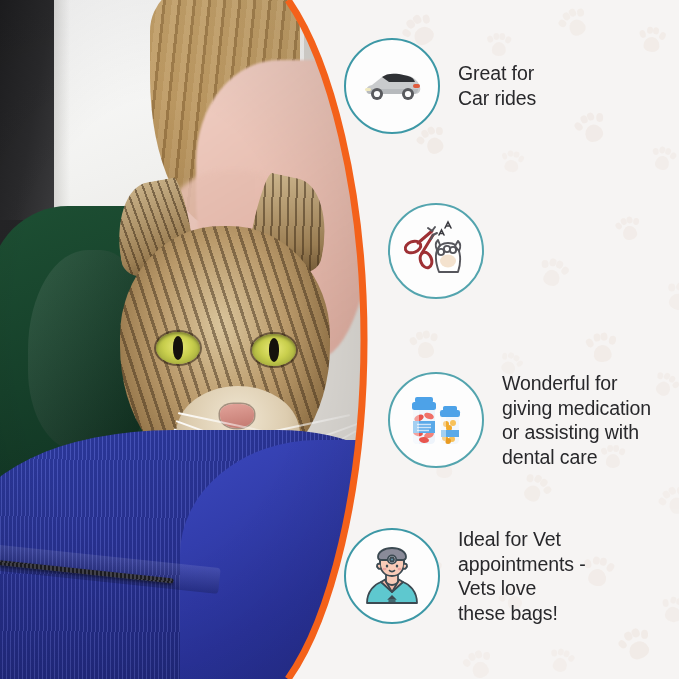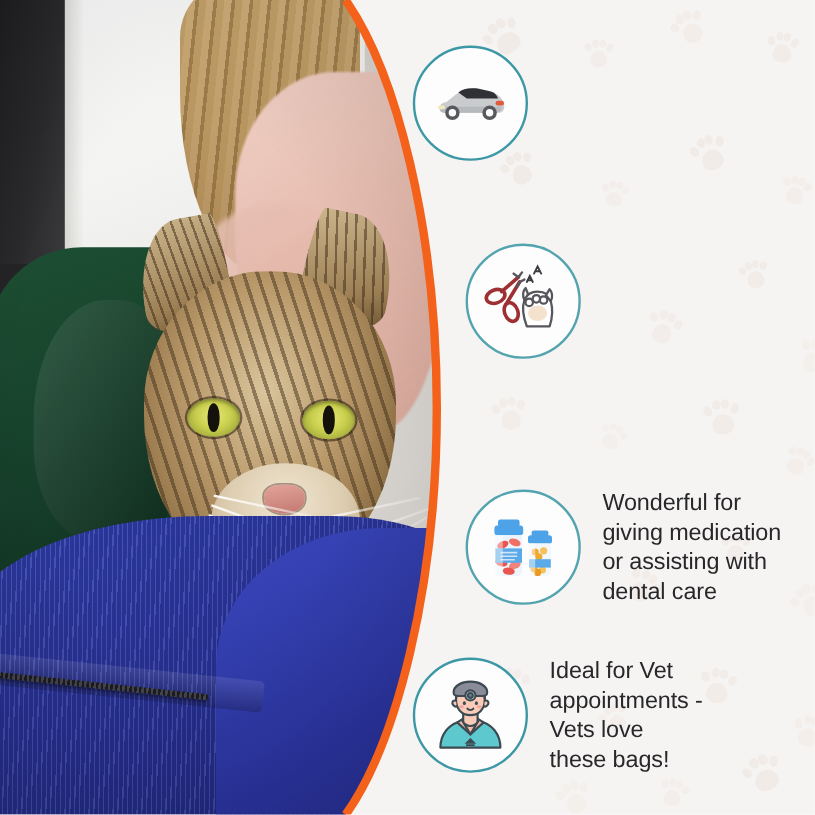--- a/index.html
+++ b/index.html
@@ -273,22 +273,22 @@
     width: 343px; height: 679px;
   }
   .feature {
     position: absolute;
     display: flex;
     align-items: center;
     gap: 18px;
   }
   .feature.f1 { left: 8px;  top: 38px;  }
   .feature.f2 { left: 52px; top: 203px; }
-  .feature.f3 { left: 52px; top: 371px; margin-top: 36px; }
-  .feature.f4 { left: 8px;  top: 547px; }
+  .feature.f3 { left: 52px; top: 371px; }
+  .feature.f4 { left: 8px;  top: 527px; }
 
   .icon-circle {
     flex: 0 0 auto;
     width: 96px;
     height: 96px;
     border-radius: 50%;
     background: #fdfdfd;
     border: 2px solid #3d98a6;
     box-sizing: border-box;
     display: flex;
@@ -568,20 +568,22 @@
           <path d="M27 28 C31 25 36 24 44 25 L53 27 C57 28 59 30 60 33 L34 33 Z" fill="#2f3135"></path>
           <path d="M13 40 L63 40 C63 43 61 45 58 45 L15 45 C12 45 11 42 13 40 Z" fill="#b7babd"></path>
           <rect x="58" y="35" width="7" height="4" rx="2" fill="#e05a3c"></rect>
           <rect x="10" y="39" width="6" height="3" rx="1.5" fill="#f0e9c0"></rect>
           <circle cx="22" cy="45" r="6" fill="#58595d"></circle>
           <circle cx="22" cy="45" r="3.1" fill="#fbfbfb"></circle>
           <circle cx="53" cy="45" r="6" fill="#58595d"></circle>
           <circle cx="53" cy="45" r="3.1" fill="#fbfbfb"></circle>
         </svg>
       </div>
+      <div class="feature-text">Great for
+Car rides</div>
     </div>
 
     <div class="feature f2">
       <div class="icon-circle thin">
         <svg width="70" height="70" viewBox="0 0 70 70">
           <g fill="none" stroke="#9e3034" stroke-width="3" stroke-linecap="round">
             <ellipse cx="12" cy="31" rx="8" ry="5.5" transform="rotate(-20 12 31)"></ellipse>
             <ellipse cx="25" cy="44" rx="5.5" ry="8" transform="rotate(-20 25 44)"></ellipse>
             <path d="M17 27 L31 15"></path>
             <path d="M21 37 L32 19"></path>

